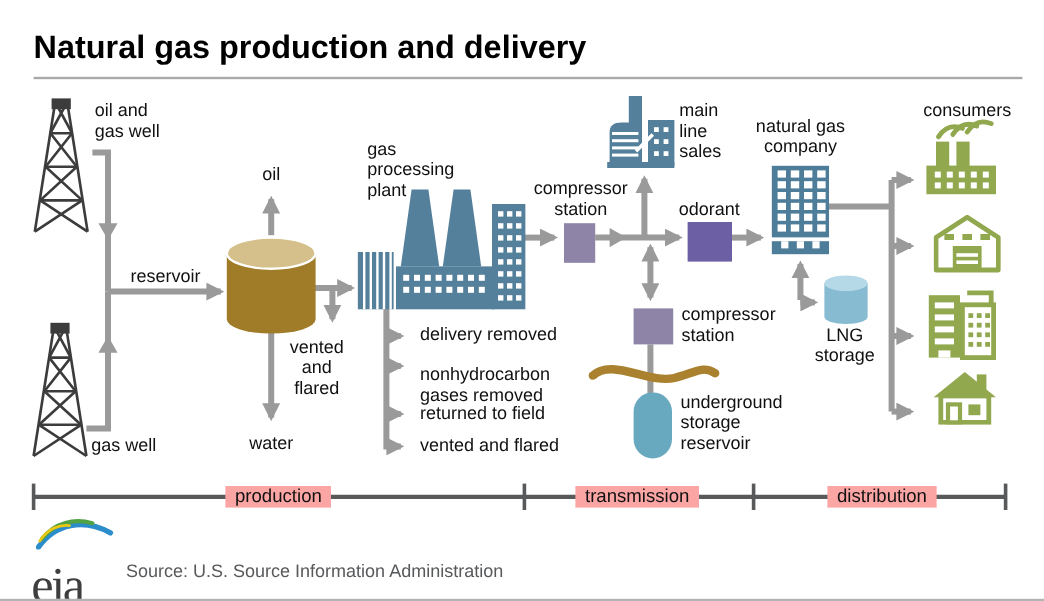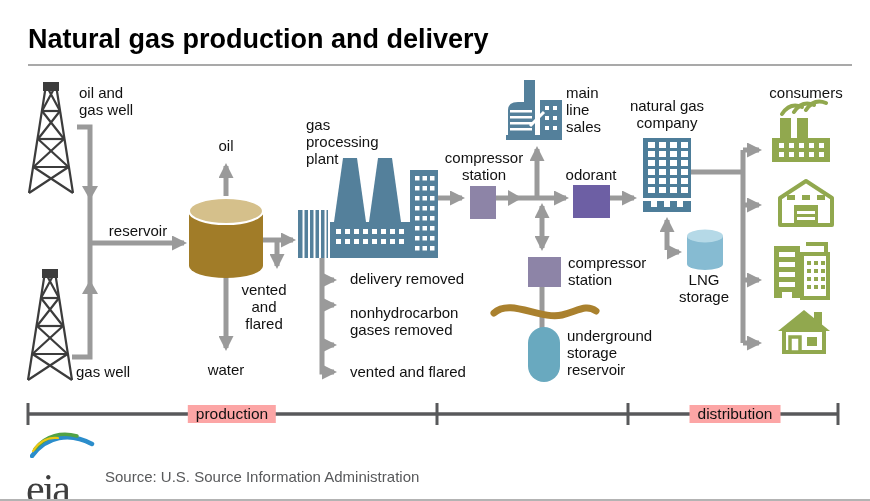--- a/index.html
+++ b/index.html
@@ -322,39 +322,41 @@
   <div class="abs lbl ctr" style="left:226px;top:361px">water</div>
   <div class="abs lbl ctr" style="left:264px;top:281px">vented
 and
 flared</div>
   <div class="abs lbl" style="left:306px;top:116px">gas
 processing
 plant</div>
   <div class="abs lbl" style="left:350px;top:270px">delivery removed</div>
   <div class="abs lbl" style="left:350px;top:304px">nonhydrocarbon
 gases removed</div>
+  <div class="abs lbl" style="left:350px;top:336px">returned to field</div>
   <div class="abs lbl" style="left:350px;top:363px">vented and flared</div>
   <div class="abs lbl ctr" style="left:484px;top:149px">compressor
 station</div>
   <div class="abs lbl" style="left:566px;top:84px">main
 line
 sales</div>
   <div class="abs lbl ctr" style="left:591px;top:166px">odorant</div>
   <div class="abs lbl" style="left:568px;top:254px">compressor
 station</div>
   <div class="abs lbl" style="left:567px;top:327px">underground
 storage
 reservoir</div>
   <div class="abs lbl ctr" style="left:667px;top:97px">natural gas
 company</div>
   <div class="abs lbl ctr" style="left:704px;top:271px">LNG
 storage</div>
   <div class="abs lbl ctr" style="left:806px;top:84px">consumers</div>
 
   <div class="abs stagelbl" style="left:232px">production</div>
+  <div class="abs stagelbl" style="left:531px">transmission</div>
   <div class="abs stagelbl" style="left:735px">distribution</div>
 
   <svg class="abs" style="left:30px;top:430px;z-index:3" width="66" height="28" viewBox="0 0 66 28">
     <path d="M2 26 C16 6 40 2 62 14" stroke="#2b8dcb" stroke-width="4.5" fill="none" stroke-linecap="round"></path>
     <path d="M5 19 C16 5 32 2 47 6" stroke="#51a245" stroke-width="3.5" fill="none" stroke-linecap="round"></path>
     <path d="M3 21 C10 10 20 7 28 8" stroke="#ecc714" stroke-width="2.2" fill="none" stroke-linecap="round"></path>
   </svg>
   <div class="abs eiatxt">eia</div>
   <div class="abs src">Source: U.S. Source Information Administration</div>
 

